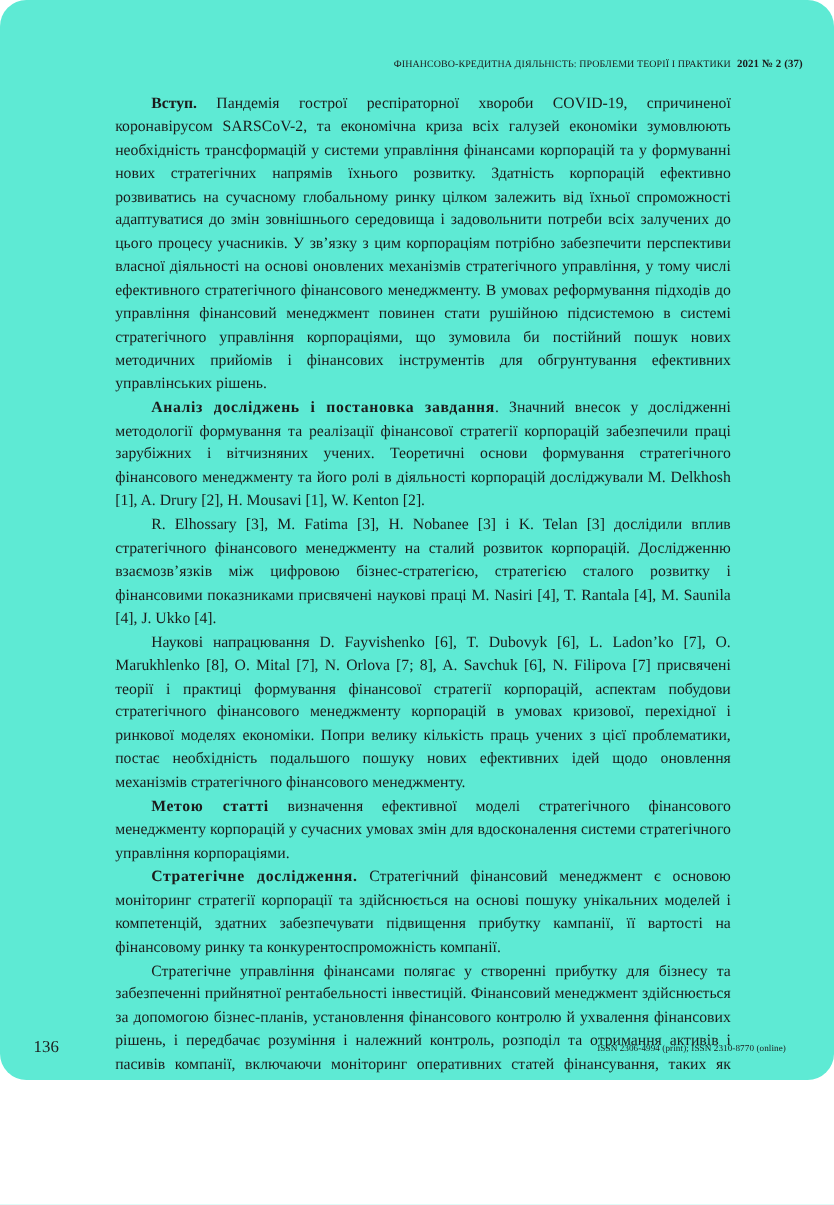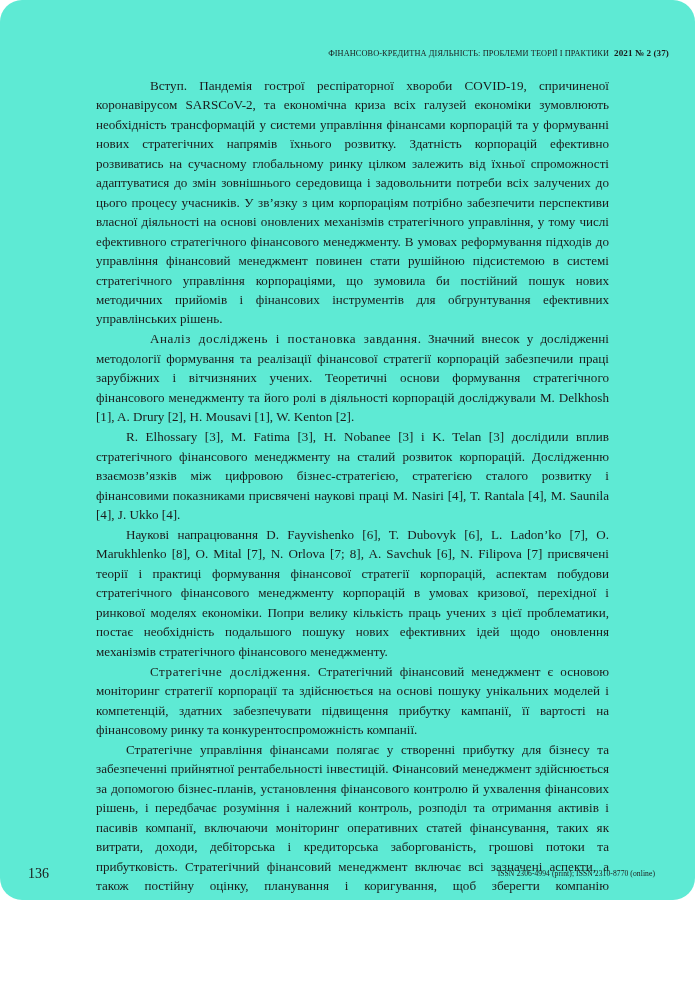--- a/index.html
+++ b/index.html
@@ -55,22 +55,21 @@
     margin: 0 0 0.5px 0;
     text-align: justify;
     text-justify: inter-word;
     text-indent: 30px;
     font-size: 13.1px;
     line-height: 19.45px;
     color: #1b1b1b;
     hyphens: none;
   }
   p.para > b {
-    font-weight: normal;
-    margin-left: 24px;
+    font-weight: bold;
   }
   .lead-spaced {
     font-weight: bold;
     letter-spacing: 0.55px;
   }
 
   
   .folio {
     position: absolute;
     left: 28px;
@@ -95,20 +94,21 @@
 
   <div class="running-header">
     <span class="jname">Фінансово-кредитна діяльність: проблеми теорії і практики</span><span class="issue">2021 № 2 (37)</span>
   </div>
 
   <div class="text-column">
       <p class="para"><b>Вступ.</b><span> Пандемія гострої респіраторної хвороби COVID-19, спричиненої коронавірусом SARSCoV-2, та економічна криза всіх галузей економіки зумовлюють необхідність трансформацій у системи управління фінансами корпорацій та у формуванні нових стратегічних напрямів їхнього розвитку. Здатність корпорацій ефективно розвиватись на сучасному глобальному ринку цілком залежить від їхньої спроможності адаптуватися до змін зовнішнього середовища і задовольнити потреби всіх залучених до цього процесу учасників. У зв’язку з цим корпораціям потрібно забезпечити перспективи власної діяльності на основі оновлених механізмів стратегічного управління, у тому числі ефективного стратегічного фінансового менеджменту. В умовах реформування підходів до управління фінансовий менеджмент повинен стати рушійною підсистемою в системі стратегічного управління корпораціями, що зумовила би постійний пошук нових методичних прийомів і фінансових інструментів для обгрунтування ефективних управлінських рішень.</span></p>
       <p class="para"><b class="lead-spaced">Аналіз досліджень і постановка завдання</b><span>. Значний внесок у дослідженні методології формування та реалізації фінансової стратегії корпорацій забезпечили праці зарубіжних і вітчизняних учених. Теоретичні основи формування стратегічного фінансового менеджменту та його ролі в діяльності корпорацій досліджували M. Delkhosh [1], A. Drury [2], H. Mousavi [1], W. Kenton [2].</span></p>
       <p class="para"><span>R. Elhossary [3], M. Fatima [3], H. Nobanee [3] і K. Telan [3] дослідили вплив стратегічного фінансового менеджменту на сталий розвиток корпорацій. Дослідженню взаємозв’язків між цифровою бізнес-стратегією, стратегією сталого розвитку і фінансовими показниками присвячені наукові праці M. Nasiri [4], T. Rantala [4], M. Saunila [4], J. Ukko [4].</span></p>
       <p class="para"><span>Наукові напрацювання D. Fayvishenko [6], T. Dubovyk [6], L. Ladon’ko [7], O. Marukhlenko [8], O. Mital [7], N. Orlova [7; 8], A. Savchuk [6], N. Filipova [7] присвячені теорії і практиці формування фінансової стратегії корпорацій, аспектам побудови стратегічного фінансового менеджменту корпорацій в умовах кризової, перехідної і ринкової моделях економіки. Попри велику кількість праць учених з цієї проблематики, постає необхідність подальшого пошуку нових ефективних ідей щодо оновлення механізмів стратегічного фінансового менеджменту.</span></p>
+      <p class="para"><b class="lead-spaced">Метою статті</b><span> визначення ефективної моделі стратегічного фінансового менеджменту корпорацій у сучасних умовах змін для вдосконалення системи стратегічного управління корпораціями.</span></p>
       <p class="para"><b class="lead-spaced">Стратегічне дослідження.</b><span> Стратегічний фінансовий менеджмент є основою моніторинг стратегії корпорації та здійснюється на основі пошуку унікальних моделей і компетенцій, здатних забезпечувати підвищення прибутку кампанії, її вартості на фінансовому ринку та конкурентоспроможність компанії.</span></p>
       <p class="para"><span>Стратегічне управління фінансами полягає у створенні прибутку для бізнесу та забезпеченні прийнятної рентабельності інвестицій. Фінансовий менеджмент здійснюється за допомогою бізнес-планів, установлення фінансового контролю й ухвалення фінансових рішень, і передбачає розуміння і належний контроль, розподіл та отримання активів і пасивів компанії, включаючи моніторинг оперативних статей фінансування, таких як витрати, доходи, дебіторська і кредиторська заборгованість, грошові потоки та прибутковість. Стратегічний фінансовий менеджмент включає всі зазначені аспекти, а також постійну оцінку, планування і коригування, щоб зберегти компанію цілеспрямованою на шляху до досягнення довгострокових цілей [2].</span></p>
     </div>
 
   <div class="folio">136</div>
   <div class="issn">ISSN 2306-4994 (print); ISSN 2310-8770 (online)</div>
 
 </div>
 
 </body></html>

